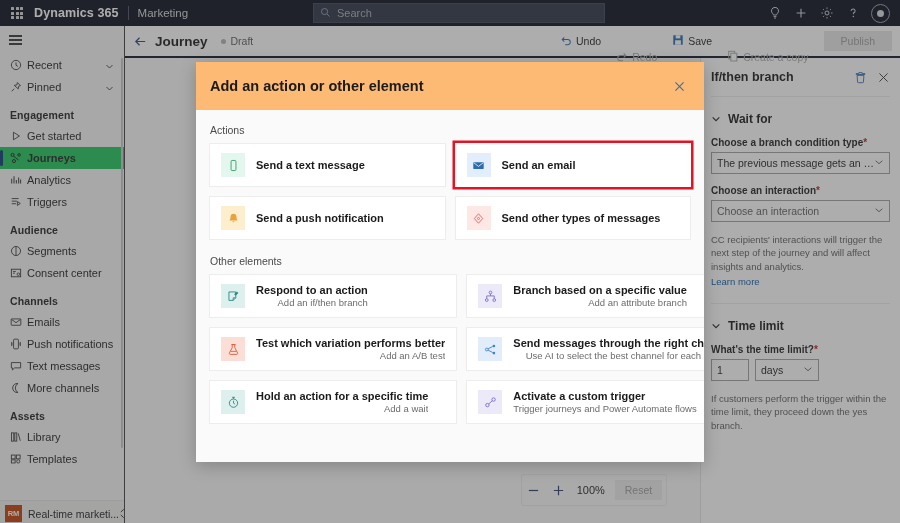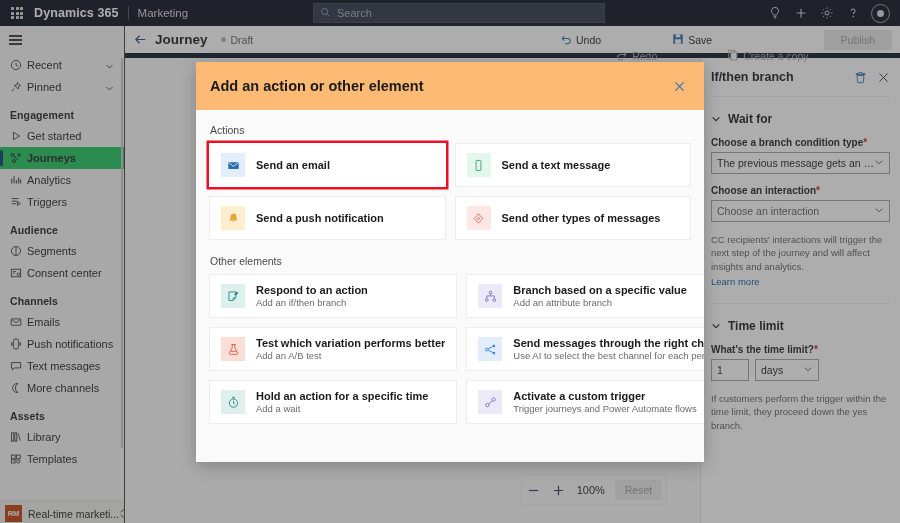--- a/index.html
+++ b/index.html
@@ -98,21 +98,21 @@
   .sb-bottom .t { font-size: 10.5px; color: #242424; margin-left: 6px; white-space: nowrap; }
   .sb-bottom .updown { margin-left: auto; margin-right: 6px; }
   .sb-scroll {
     position: absolute; right: 1px; top: 32px; width: 2.5px; height: 390px;
     background: #c8c8c8; border-radius: 2px;
   }
 
   
   .jheader {
     position: absolute; left: 125px; top: 26px; width: 775px; height: 32px;
-    background: #ffffff; border-bottom: 5px solid #0f172a;
+    background: #ffffff; border-bottom: 2px solid #0f172a;
     display: flex; align-items: center; z-index: 20;
   }
   .back-arrow { width: 30px; display: flex; justify-content: center; cursor: pointer; }
   .jtitle { font-size: 13.5px; font-weight: 700; color: #1b1b1b; }
   .jstatus { display: flex; align-items: center; margin-left: 13px; }
   .jstatus .dot { width: 5px; height: 5px; border-radius: 50%; background: #b4b4b4; margin-right: 5px; }
   .jstatus .txt { font-size: 10.5px; color: #5e5e5e; }
   .jtools { margin-left: auto; display: flex; align-items: center; gap: 3px; padding-right: 8px; }
   .tool {
     display: flex; align-items: center; gap: 4px; padding: 3px 6px;
@@ -210,21 +210,21 @@
     display: flex; align-items: center; padding: 0 11px; cursor: pointer;
     position: relative;
   }
   .card.highlight { box-shadow: 0 0 0 2.5px #e81123; border-color: #ffffff; z-index: 2; }
   .card-ico {
     width: 24px; height: 24px; flex: none; display: flex;
     align-items: center; justify-content: center; margin-right: 11px;
   }
   .card-txt { display: flex; flex-direction: column; gap: 1px; overflow: hidden; }
   .card-t { font-size: 11px; font-weight: 600; color: #1b1b1b; white-space: nowrap; }
-  .card-s { font-size: 9.5px; color: #6b6b6b; white-space: nowrap; }
+  .card-s { font-size: 9.5px; color: #6b6b6b; white-space: nowrap; text-align: right; }
   .sec-label.second { padding-top: 15px; }
 </style>
 </head>
 <body>
 
 <div class="canvas"></div>
 
 <div class="rpanel">
   <div class="rp-head">
     <div class="rp-title">If/then branch</div>
@@ -621,40 +621,40 @@
       <svg width="13" height="13" viewBox="0 0 16 16">
           <path d="M3 3l10 10M13 3L3 13" stroke="#2b6cb0" stroke-width="1.25" fill="none"></path>
         </svg>
     </span>
   </div>
 
   <div class="modal-body">
     <div class="sec-label">Actions</div>
     <div class="grid">
 
+      <div class="card">
+        <span class="card-ico" style="background:#e4f7ee">
+          <svg width="13" height="13" viewBox="0 0 16 16">
+              <rect x="5" y="1.8" width="6" height="12.4" rx="1.2" fill="none" stroke="#3aa271" stroke-width="1.15"></rect>
+            </svg>
+        </span>
+        <span class="card-txt">
+          <span class="card-t">Send a text message</span>
+        </span>
+      </div>
+
       <div class="card highlight">
         <span class="card-ico" style="background:#e3eefc">
           <svg width="13" height="13" viewBox="0 0 16 16">
               <rect x="1.6" y="4" width="12.8" height="8.4" rx=".6" fill="#2b6cb0"></rect>
               <path d="M2.2 4.6L8 9.1l5.8-4.5" fill="none" stroke="#e3eefc" stroke-width="1.1"></path>
             </svg>
         </span>
         <span class="card-txt">
           <span class="card-t">Send an email</span>
-        </span>
-      </div>
-
-      <div class="card">
-        <span class="card-ico" style="background:#e4f7ee">
-          <svg width="13" height="13" viewBox="0 0 16 16">
-              <rect x="5" y="1.8" width="6" height="12.4" rx="1.2" fill="none" stroke="#3aa271" stroke-width="1.15"></rect>
-            </svg>
-        </span>
-        <span class="card-txt">
-          <span class="card-t">Send a text message</span>
         </span>
       </div>
 
       <div class="card">
         <span class="card-ico" style="background:#fdeecd">
           <svg width="13" height="13" viewBox="0 0 16 16">
               <path d="M8 2a3.6 3.6 0 0 1 3.6 3.6c0 3 .9 4.2 1.4 4.8H3c.5-.6 1.4-1.8 1.4-4.8A3.6 3.6 0 0 1 8 2z" fill="#e8a33d"></path>
               <path d="M6.6 11.3a1.4 1.4 0 0 0 2.8 0" fill="#e8a33d"></path>
             </svg>
         </span>

